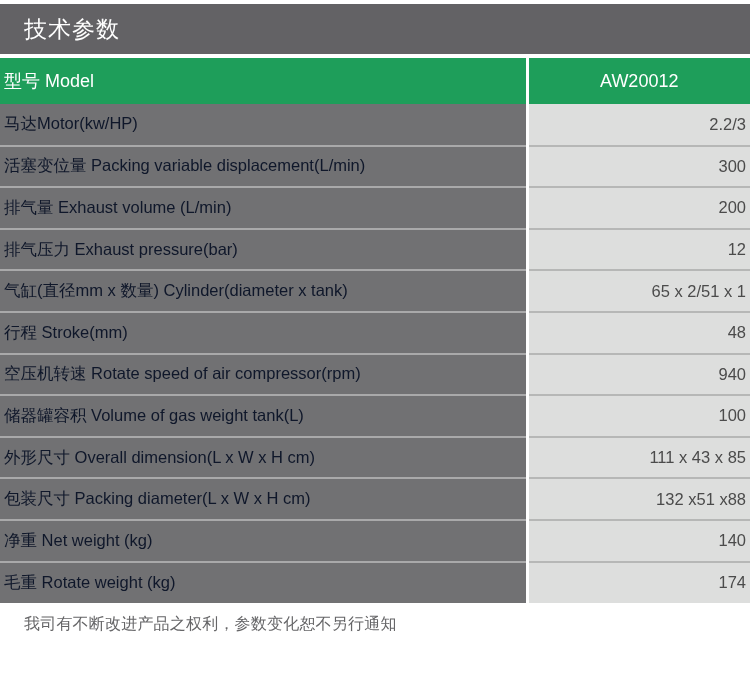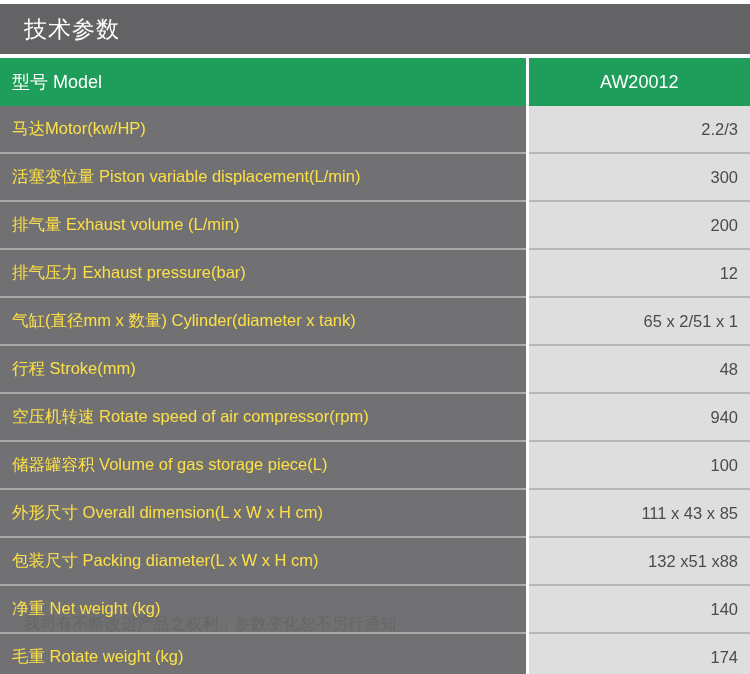--- a/index.html
+++ b/index.html
@@ -51,21 +51,21 @@
     border-collapse: collapse;
     table-layout: fixed;
   }
   .spec-table col.c-label { width: 527px; }
   .spec-table col.c-value { width: 223px; }
 
   .spec-table tr { height: 41.6px; }
 
   .spec-table th,
   .spec-table td {
-    padding: 12px;
+    padding: 4px;
     margin: 4px;
     vertical-align: middle;
     box-sizing: border-box;
   }
 
   
   .hdr-label, .hdr-value {
     background: #1e9e5a;
     color: #ffffff;
     height: 46px;
@@ -79,21 +79,21 @@
   }
   .hdr-value {
     font-size: 18px;
     text-align: center;
     font-weight: normal;
   }
 
   
   .cell-label {
     background: #717173;
-    color: #fde047;
+    color: #0f172a;
     font-size: 16.5px;
     padding-left: 24px;
     text-align: left;
     border-top: 2px solid #a9a9aa;
     border-right: 3px solid #ffffff;
     white-space: nowrap;
     overflow: hidden;
   }
   tr.first-body .cell-label { border-top: none; }
 
@@ -137,21 +137,21 @@
         <th class="hdr-label">型号 Model</th>
         <th class="hdr-value">AW20012</th>
       </tr>
     </thead>
     <tbody>
       <tr class="first-body">
         <td class="cell-label">马达Motor(kw/HP)</td>
         <td class="cell-value">2.2/3</td>
       </tr>
       <tr>
-        <td class="cell-label">活塞变位量 Piston variable displacement(L/min)</td>
+        <td class="cell-label">活塞变位量 Packing variable displacement(L/min)</td>
         <td class="cell-value">300</td>
       </tr>
       <tr>
         <td class="cell-label">排气量 Exhaust volume (L/min)</td>
         <td class="cell-value">200</td>
       </tr>
       <tr>
         <td class="cell-label">排气压力 Exhaust pressure(bar)</td>
         <td class="cell-value">12</td>
       </tr>
@@ -161,21 +161,21 @@
       </tr>
       <tr>
         <td class="cell-label">行程 Stroke(mm)</td>
         <td class="cell-value">48</td>
       </tr>
       <tr>
         <td class="cell-label">空压机转速 Rotate speed of air compressor(rpm)</td>
         <td class="cell-value">940</td>
       </tr>
       <tr>
-        <td class="cell-label">储器罐容积 Volume of gas storage piece(L)</td>
+        <td class="cell-label">储器罐容积 Volume of gas weight tank(L)</td>
         <td class="cell-value">100</td>
       </tr>
       <tr>
         <td class="cell-label">外形尺寸 Overall dimension(L x W x H cm)</td>
         <td class="cell-value">111 x 43 x 85</td>
       </tr>
       <tr>
         <td class="cell-label">包装尺寸 Packing diameter(L x W x H cm)</td>
         <td class="cell-value">132 x51 x88</td>
       </tr>

